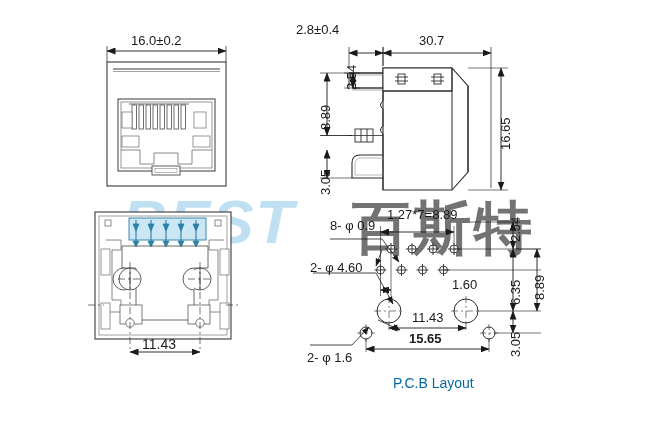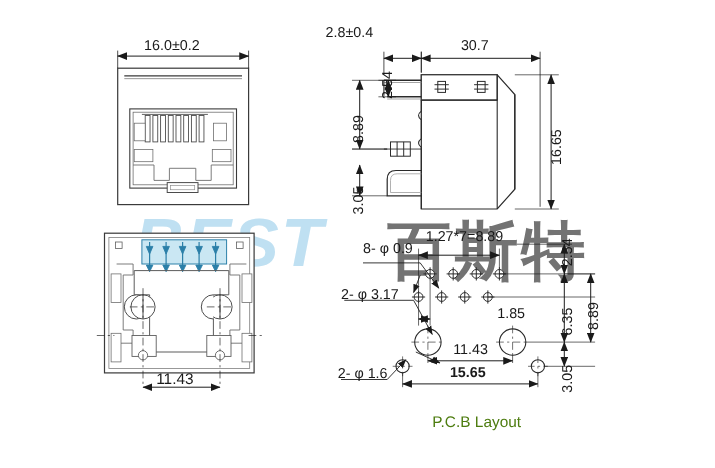--- a/index.html
+++ b/index.html
@@ -61,21 +61,21 @@
     letter-spacing: 0px;
   }
   .dim-text.vert {
     transform-origin: 0 0;
     transform: rotate(-90deg);
   }
   .title-text {
     position: absolute;
     font-family: "Liberation Sans", sans-serif;
     font-size: 14px;
-    color: #4d7c0f;
+    color: #0369a1;
     white-space: nowrap;
   }
 </style>
 </head>
 <body>
 
 <div id="sheet">
 
   <div class="wm-layer">
     <div class="wm-text" id="wm-best">BEST</div>
@@ -370,25 +370,25 @@
     <div class="dim-text" style="left:296px; top:22px;">2.8±0.4</div>
     <div class="dim-text" style="left:419px; top:33px;">30.7</div>
     <div class="dim-text vert" style="left:344px; top:90px;">2.54</div>
     <div class="dim-text vert" style="left:318px; top:130px;">8.89</div>
     <div class="dim-text vert" style="left:318px; top:195px;">3.05</div>
     <div class="dim-text vert" style="left:498px; top:150px;">16.65</div>
 
     <div class="dim-text" style="left:142px; top:336px; font-size:14px;">11.43</div>
 
     <div class="dim-text" style="left:330px; top:218px;">8- φ 0.9</div>
-    <div class="dim-text" style="left:310px; top:260px;">2- φ 3.17</div>
-    <div class="dim-text" style="left:307px; top:332px;">2- φ 1.6</div>
+    <div class="dim-text" style="left:310px; top:260px;">2- φ 4.60</div>
+    <div class="dim-text" style="left:307px; top:350px;">2- φ 1.6</div>
 
     <div class="dim-text" style="left:387px; top:207px;">1.27*7=8.89</div>
-    <div class="dim-text" style="left:452px; top:277px;">1.85</div>
+    <div class="dim-text" style="left:452px; top:277px;">1.60</div>
     <div class="dim-text" style="left:412px; top:310px;">11.43</div>
     <div class="dim-text" style="left:409px; top:331px;font-weight:bold;">15.65</div>
     <div class="dim-text vert" style="left:508px; top:242px;">2.54</div>
     <div class="dim-text vert" style="left:508px; top:305px;">6.35</div>
     <div class="dim-text vert" style="left:532px; top:300px;">8.89</div>
     <div class="dim-text vert" style="left:508px; top:357px;">3.05</div>
 
     <div class="title-text" style="left:393px; top:375px;">P.C.B Layout</div>
   </div>
 

